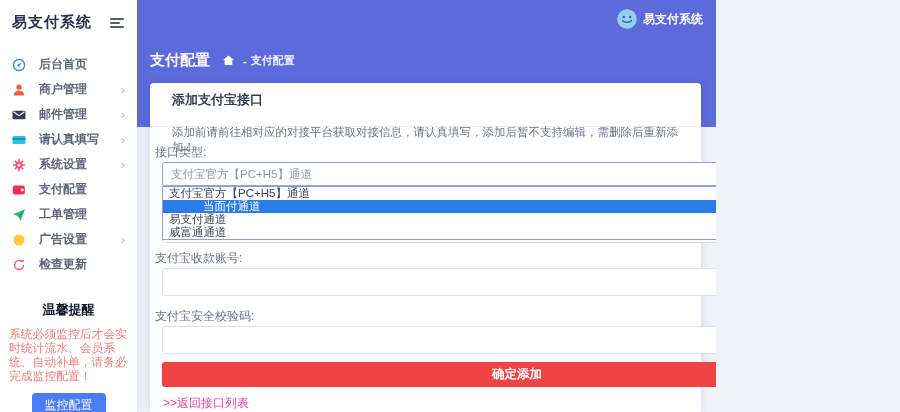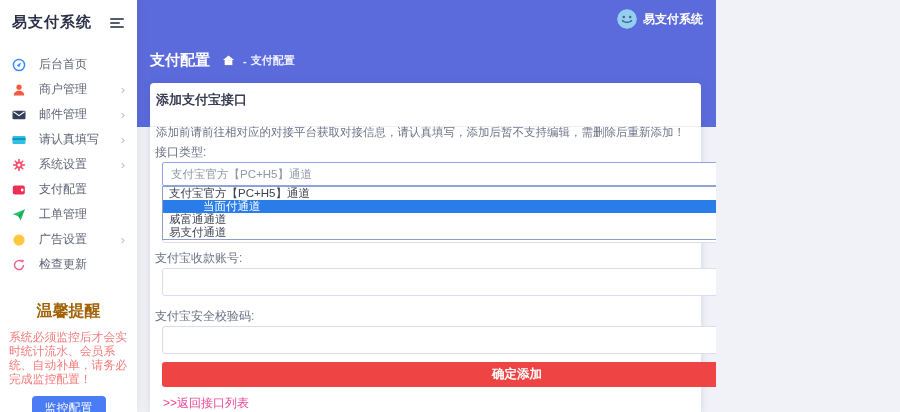--- a/index.html
+++ b/index.html
@@ -14,46 +14,46 @@
   .logo { font-size:15px; font-weight:bold; color:#2b3048; letter-spacing:1px; }
   .hamburger { width:15px; display:flex; flex-direction:column; gap:2px; cursor:pointer; padding-top:2px; }
   .hamburger span { height:2px; background:#555c6e; border-radius:1px; }
   .hamburger span:nth-child(1){ width:14px; }
   .hamburger span:nth-child(2){ width:10px; }
   .hamburger span:nth-child(3){ width:14px; }
 
   .nav { position:absolute; top:52px; left:0; right:0; }
   .nav-item { height:25px; display:flex; align-items:center; padding:0 12px; font-size:12px; color:#5f6475; cursor:pointer; }
   .nav-icon { width:14px; height:14px; margin-right:13px; flex:0 0 14px; display:flex; align-items:center; justify-content:center; }
-  .nav-label { flex:1; white-space:nowrap; }
+  .nav-label { flex:1; white-space:nowrap;font-weight:bold; }
   .chev { color:#b8bdcc; font-size:13px; line-height:1; }
 
   .notice { position:absolute; top:301px; left:9px; width:119px; text-align:center; }
-  .notice-title { font-size:16px; font-weight:bold; color:#a16207; }
+  .notice-title { font-size:13px; font-weight:bold; color:#0f172a; }
   .notice-text { margin-top:8px; font-size:11.8px; line-height:14px; color:#f37b7b; text-align:left; }
   .notice-btn { margin-top:10px; background:#4a7df5; color:#fff; font-size:12px; padding:4px 13px;
                 border:none; border-radius:4px; cursor:pointer; }
 
   
   .main { position:absolute; left:137px; top:0; right:0; bottom:0; }
   .hero { position:absolute; left:0; top:0; right:0; height:127px; background:#5b6bdb; }
   .topbar-user { position:absolute; top:9px; right:13px; display:flex; align-items:center; cursor:pointer; }
   .avatar { width:20px; height:20px; border-radius:50%; margin-right:6px; }
   .user-name { color:#fff; font-size:12px; font-weight:bold; }
 
   .page-head { position:absolute; top:51px; left:13px; display:flex; align-items:center; color:#fff; }
   .page-title { font-size:15px; font-weight:bold; }
   .crumb { display:flex; align-items:center; margin-left:13px; font-size:11px; font-weight:bold; color:#eef0ff; }
   .crumb .home { margin-right:5px; display:flex; }
   .crumb .sep { margin:0 4px; }
 
   
   .card { position:absolute; left:13px; right:15px; top:83px; bottom:0; background:#fff;
           border-radius:4px 4px 0 0; box-shadow:0 1px 8px rgba(50,60,110,.14); z-index:3; }
-  .card-header { height:44px; padding:8px 6px; border-bottom:1px solid #eceef4; }
+  .card-header { height:44px; padding:8px 22px; border-bottom:1px solid #eceef4; }
   .card-title { font-size:13px; font-weight:bold; color:#383d52; }
   .card-desc { font-size:11.5px; color:#6e7489; margin-top:16px; }
 
   .f-label { position:absolute; left:5px; font-size:12px; color:#6b7285; }
   .f-input { position:absolute; left:12px; width:710px; height:28px; border:1px solid #d9dded;
              border-radius:3px; background:#fff; font-size:12px; color:#444; padding:0 8px; outline:none; }
 
   .select-box { position:absolute; left:12px; top:79px; width:710px; height:24px; border:1px solid #96a0ea;
                 border-radius:2px; background:#fff; display:flex; align-items:center; padding:0 8px; cursor:pointer; }
   .select-value { font-size:11.5px; color:#9097a8; flex:1; }
@@ -222,22 +222,22 @@
       <div class="select-box">
         <span class="select-value">支付宝官方【PC+H5】通道</span>
         <span class="select-arrow">▼</span>
       </div>
 
       <input class="f-input hidden-input" style="">
 
       <div class="dropdown">
         <div class="dd-opt">支付宝官方【PC+H5】通道</div>
         <div class="dd-opt sel">当面付通道</div>
+        <div class="dd-opt">易支付通道</div>
         <div class="dd-opt">威富通通道</div>
-        <div class="dd-opt">易支付通道</div>
       </div>
 
       <span class="f-label" style="top:167px">支付宝收款账号:</span>
       <input class="f-input" style="top: 185px;" value="">
 
       <span class="f-label" style="top:225px">支付宝安全校验码:</span>
       <input class="f-input" style="top: 243px;" value="">
 
       <button class="submit-btn">确定添加</button>
       <a class="back-link">&gt;&gt;返回接口列表</a>

